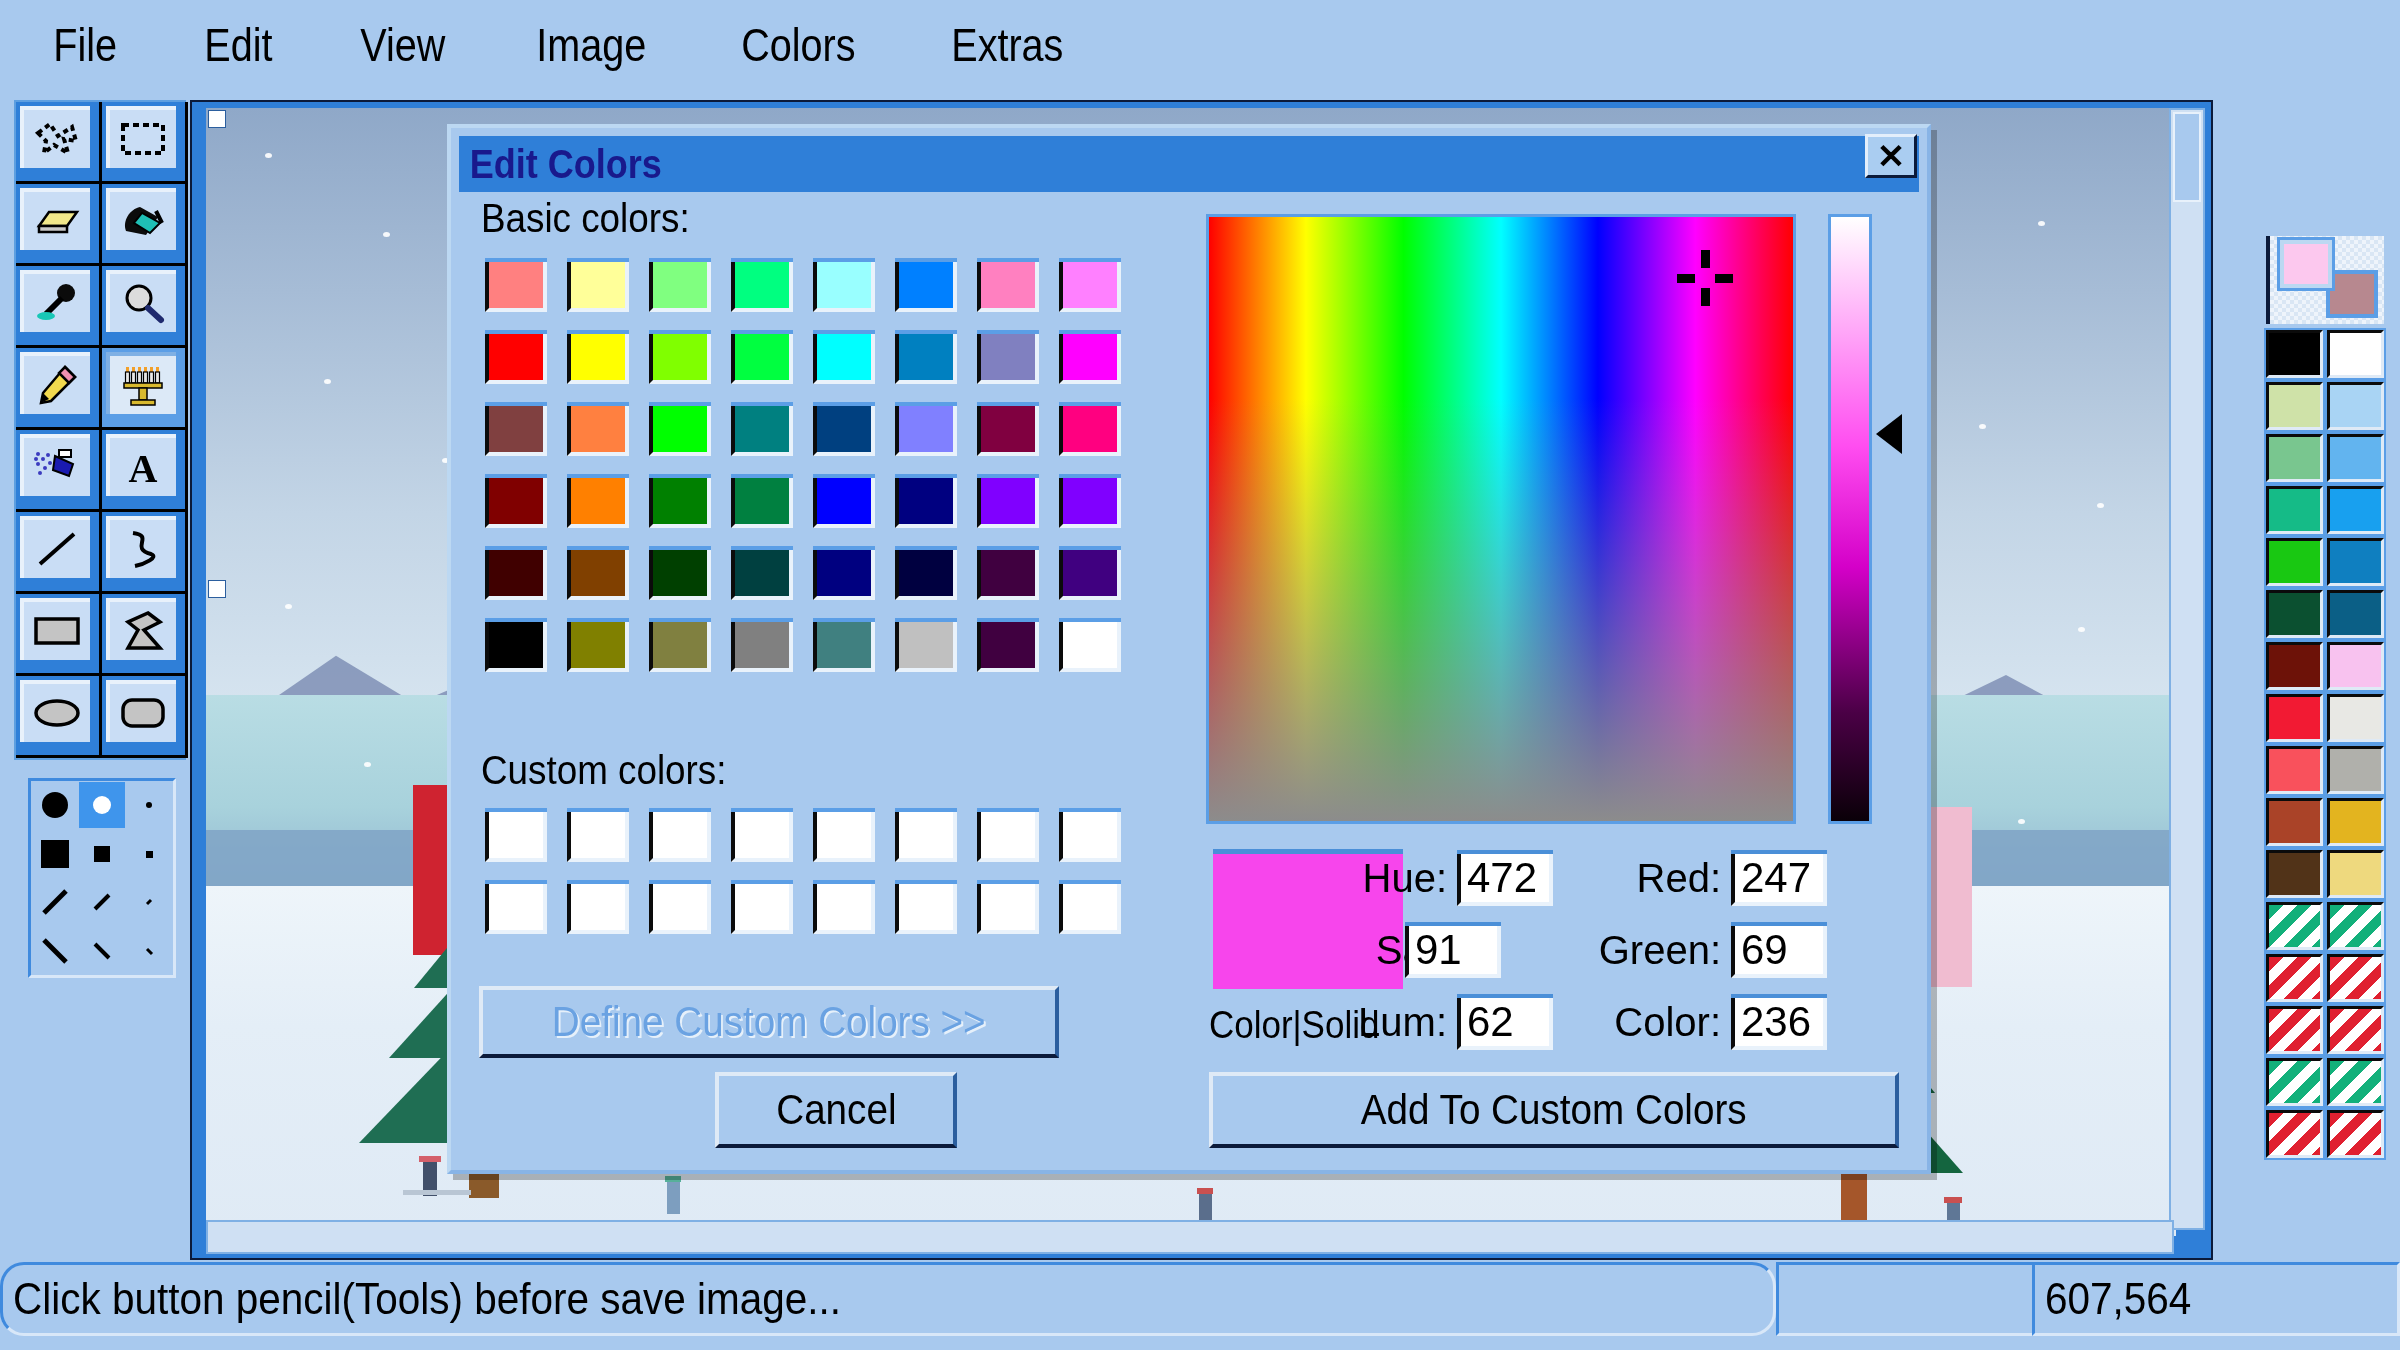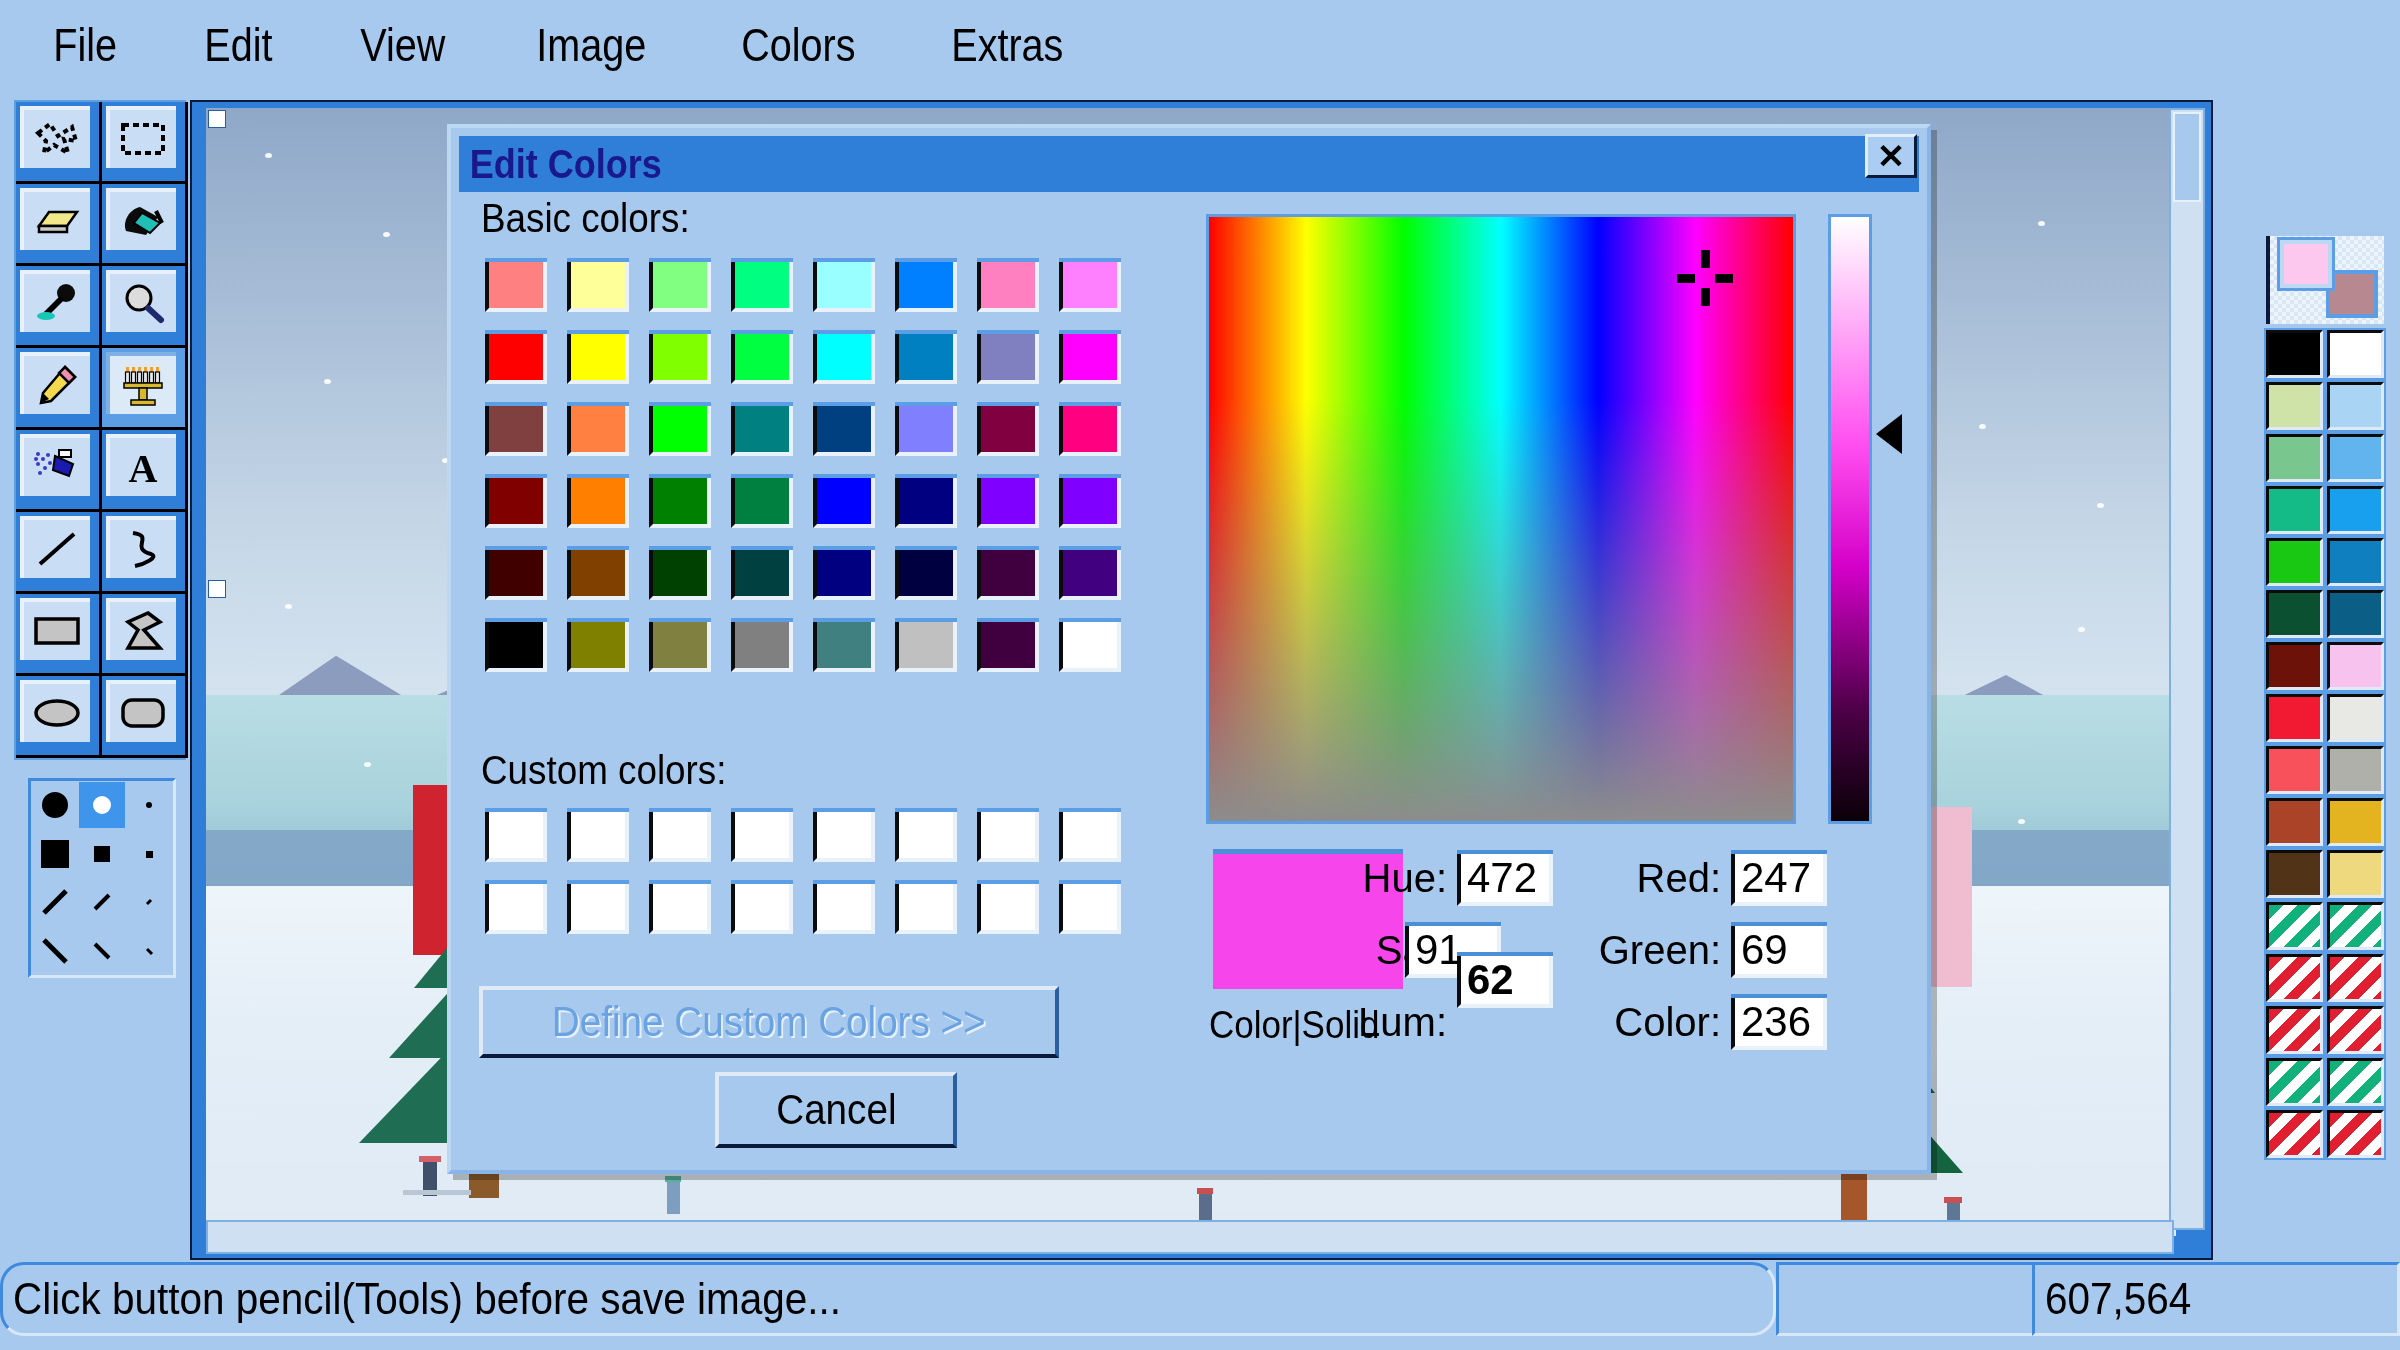--- a/index.html
+++ b/index.html
@@ -778,26 +778,29 @@
     <div class="preview" id="preview" style="left: 762px; top: 721px; background: rgb(247, 69, 236);"></div>
     <div class="seclabel" style="left:758px; top:876px; font-size:38px;">Color|Solid</div>
 
     <div class="numlabel" style="left:866px; top:728px; width:130px;">Hue:</div>
     <div class="numbox" style="left:1006px; top:722px;">472</div>
 
     <div class="numlabel" style="left:866px; top:800px; width:130px;">Sat:</div>
     <div class="numbox" style="left:954px; top:794px;">91</div>
 
     <div class="numlabel" style="left:866px; top:872px; width:130px;">Lum:</div>
-    <div class="numbox" style="left:1006px; top:824px;font-weight:bold;">62</div>
+    <div class="numbox" style="left:1006px; top:866px;">62</div>
 
     <div class="numlabel" style="left:1120px; top:728px; width:150px;">Red:</div>
     <div class="numbox" style="left:1280px; top:722px;">247</div>
 
     <div class="numlabel" style="left:1096px; top:800px; width:174px;">Green:</div>
     <div class="numbox" style="left:1280px; top:794px;">69</div>
 
     <div class="numlabel" style="left:1120px; top:872px; width:150px;">Color:</div>
     <div class="numbox" style="left:1280px; top:866px;">236</div>
 
+    <div class="btn" style="left:758px; top:944px; width:690px; height:76px;">
+      <span>Add To Custom Colors</span>
+    </div>
   </div>
 
 </div>
 
 </body></html>

